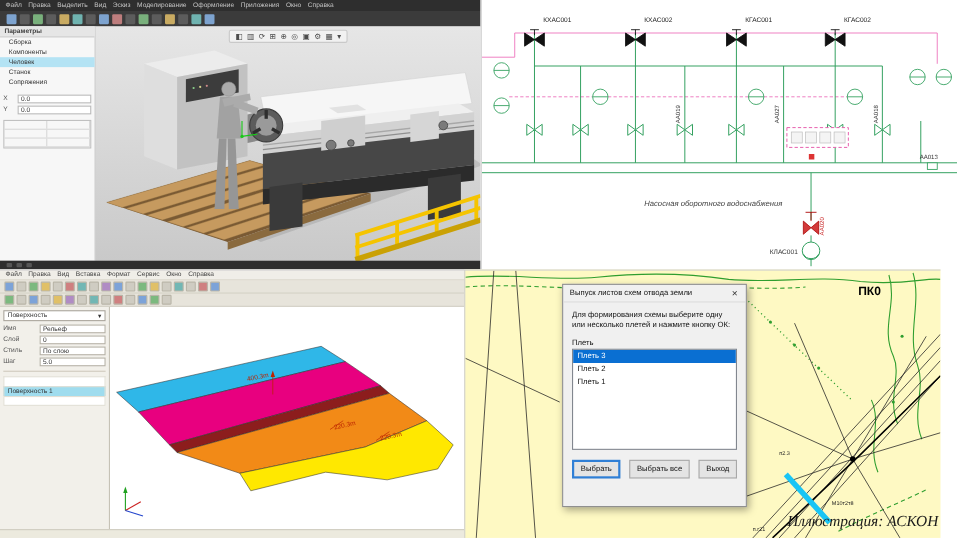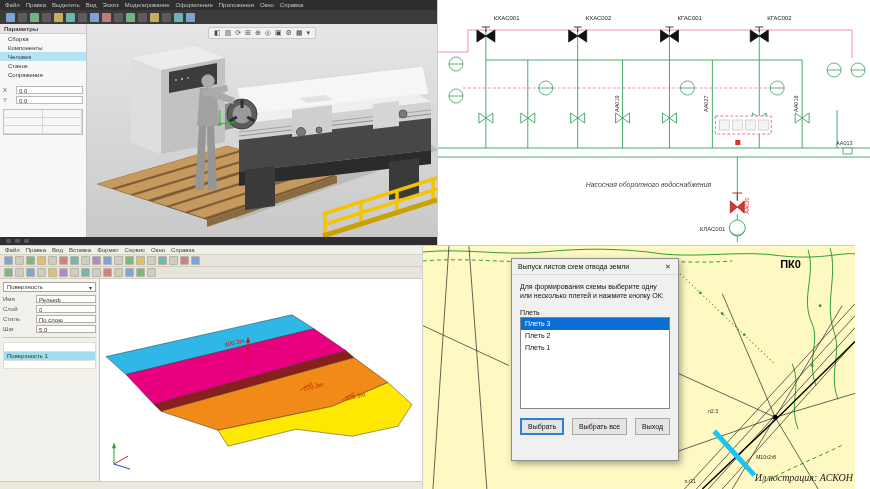--- a/index.html
+++ b/index.html
@@ -56,21 +56,21 @@
   .dlg-title{height:16px;display:flex;align-items:center;justify-content:space-between;padding:0 2px 0 6px;border-bottom:1px solid #dcdcdc;}
   .dlg-close{width:16px;height:13px;display:flex;align-items:center;justify-content:center;color:#333;cursor:pointer;}
   .dlg-bodytext{padding:7px 8px 4px 8px;line-height:1.35;}
   .dlg-listlabel{padding:4px 8px 1px 8px;}
   .dlg-list{margin:0 8px;height:92px;background:#fff;border:1px solid #82878f;overflow:hidden;}
   .dlg-item{height:12px;line-height:12px;padding:0 4px;}
   .dlg-item.sel{background:#0a6fd2;color:#fff;}
   .dlg-btnrow{display:flex;justify-content:space-between;margin:9px 8px 0 8px;}
   .dlg-btn{font-size:7px;height:17px;background:#e4e4e4;border:1px solid #a8a8a8;color:#111;padding:0 6px;font-family:inherit;}
   .dlg-btn.primary{border:2px solid #2f7fd6;}
-  .credit{position:absolute;right:2px;bottom:6px;font-family:"Liberation Serif","DejaVu Serif",serif;font-style:italic;font-size:10px;color:#1a1a1a;}
+  .credit{position:absolute;right:2px;bottom:6px;font-family:"Liberation Serif","DejaVu Serif",serif;font-style:italic;font-size:14px;color:#1a1a1a;}
 
   svg{display:block;}
   text{font-family:"Liberation Sans","DejaVu Sans",sans-serif;}
 </style>
 </head>
 <body>
 
 <div id="root">
 
   <div id="p1" class="panel">

